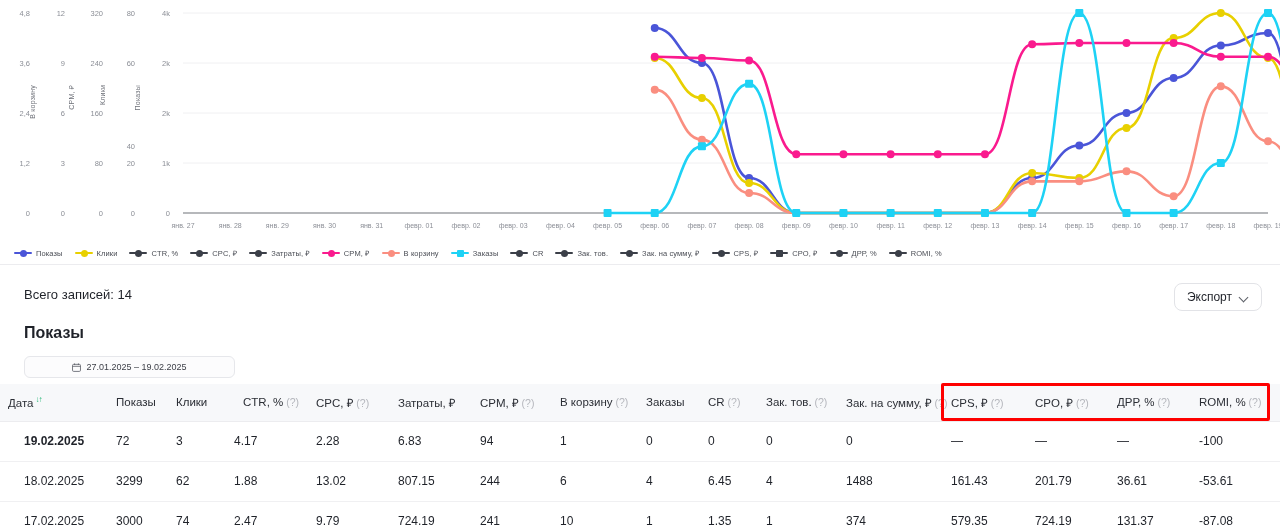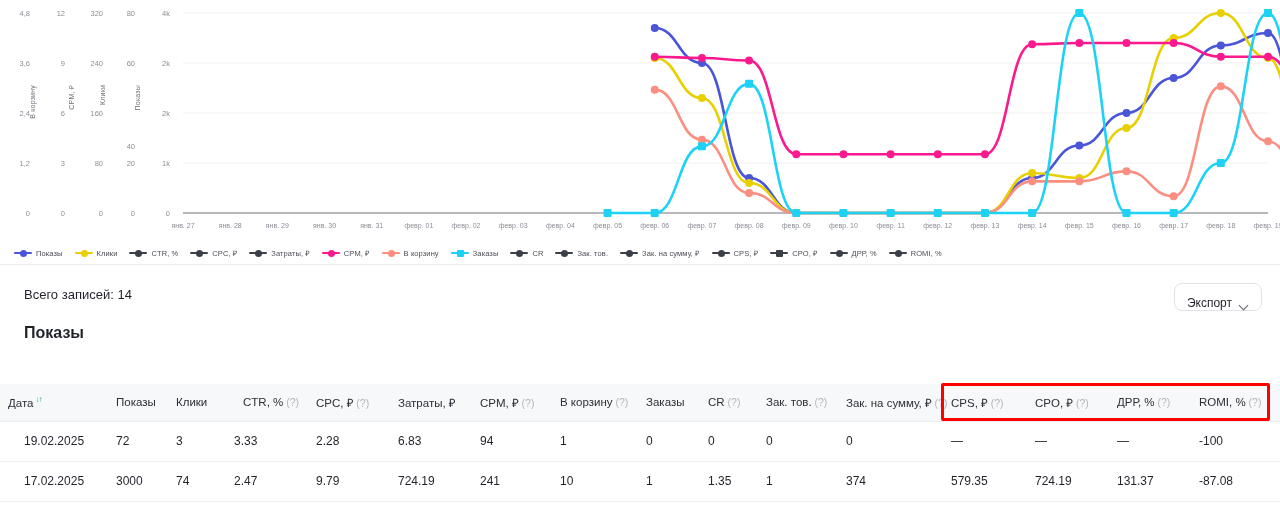--- a/index.html
+++ b/index.html
@@ -50,21 +50,21 @@
   .legend-mark .lm-dot {
     position: absolute; left: 6px; top: 1px; width: 7px; height: 7px; border-radius: 50%;
   }
   .legend-mark.sq .lm-dot { border-radius: 1px; }
   .legend-label { font-size: 7.5px; color: #4a4d55; letter-spacing: .1px; }
   .total-records {
     position: absolute; left: 24px; top: 287px; font-size: 13px; color: #1f2229;
   }
   .export-btn {
     position: absolute; right: 18px; top: 283px;
-    display: flex; align-items: flex-end; gap: 8px;
+    display: flex; align-items: center; gap: 8px;
     height: 28px; padding: 0 12px;
     border: 1px solid #e2e3e7; border-radius: 8px; background: #fff;
     font-size: 12px; color: #1f2229; cursor: pointer;
   }
   .chev { width: 9px; height: 9px; position: relative; display:inline-block; }
   .chev::before {
     content: ""; position: absolute; left: 0px; top: 1px;
     width: 6px; height: 6px; border-right: 1.4px solid #5c5f67; border-bottom: 1.4px solid #5c5f67;
     transform: rotate(45deg);
   }
@@ -387,20 +387,31 @@
 
   <div class="total-records">Всего записей: 14</div>
 
   <div class="export-btn">
     <span>Экспорт</span>
     <span class="chev"></span>
   </div>
 
   <div class="filters-title">Показы</div>
 
+  <div class="daterange">
+    <span class="cal-icon">
+      <svg width="9" height="9" viewBox="0 0 12 12">
+        <rect x="0.7" y="1.8" width="10.6" height="9.4" rx="1.5" fill="none" stroke="#5c5f67" stroke-width="1.1"></rect>
+        <line x1="0.7" y1="4.4" x2="11.3" y2="4.4" stroke="#5c5f67" stroke-width="1.1"></line>
+        <line x1="3.4" y1="0.6" x2="3.4" y2="2.6" stroke="#5c5f67" stroke-width="1.1"></line>
+        <line x1="8.6" y1="0.6" x2="8.6" y2="2.6" stroke="#5c5f67" stroke-width="1.1"></line>
+      </svg>
+    </span>
+    <span>27.01.2025 – 19.02.2025</span>
+  </div>
 
   <div class="table-wrap">
     <table class="datatable">
       <colgroup id="tbl-cols">
           <col style="width: 108px;">
           <col style="width: 60px;">
           <col style="width: 58px;">
           <col style="width: 82px;">
           <col style="width: 82px;">
           <col style="width: 82px;">
@@ -430,36 +441,54 @@
             <th style="padding-left: 8px;"><span>Зак. тов.</span><span class="q"> (?)</span></th>
             <th style="padding-left: 8px;"><span>Зак. на сумму, ₽</span><span class="q"> (?)</span></th>
             <th style="padding-left: 8px;"><span>CPS, ₽</span><span class="q"> (?)</span></th>
             <th style="padding-left: 8px;"><span>CPO, ₽</span><span class="q"> (?)</span></th>
             <th style="padding-left: 8px;"><span>ДРР, %</span><span class="q"> (?)</span></th>
             <th style="padding-left: 8px;"><span>ROMI, %</span><span class="q"> (?)</span></th>
           </tr>
       </thead>
       <tbody id="body-rows">
           <tr>
-            <td style="padding-left: 24px;">19.02.2025</td>
+            <td style="padding-left: 24px; font-weight: bold;">19.02.2025</td>
             <td style="padding-left: 8px;">72</td>
             <td style="padding-left: 8px;">3</td>
-            <td style="padding-left: 8px;">3.33</td>
+            <td style="padding-left: 8px;">4.17</td>
             <td style="padding-left: 8px;">2.28</td>
             <td style="padding-left: 8px;">6.83</td>
             <td style="padding-left: 8px;">94</td>
             <td style="padding-left: 8px;">1</td>
             <td style="padding-left: 8px;">0</td>
             <td style="padding-left: 8px;">0</td>
             <td style="padding-left: 8px;">0</td>
             <td style="padding-left: 8px;">0</td>
             <td style="padding-left: 8px;">—</td>
             <td style="padding-left: 8px;">—</td>
             <td style="padding-left: 8px;">—</td>
             <td style="padding-left: 8px;">-100</td>
+          </tr>
+          <tr>
+            <td style="padding-left: 24px;">18.02.2025</td>
+            <td style="padding-left: 8px;">3299</td>
+            <td style="padding-left: 8px;">62</td>
+            <td style="padding-left: 8px;">1.88</td>
+            <td style="padding-left: 8px;">13.02</td>
+            <td style="padding-left: 8px;">807.15</td>
+            <td style="padding-left: 8px;">244</td>
+            <td style="padding-left: 8px;">6</td>
+            <td style="padding-left: 8px;">4</td>
+            <td style="padding-left: 8px;">6.45</td>
+            <td style="padding-left: 8px;">4</td>
+            <td style="padding-left: 8px;">1488</td>
+            <td style="padding-left: 8px;">161.43</td>
+            <td style="padding-left: 8px;">201.79</td>
+            <td style="padding-left: 8px;">36.61</td>
+            <td style="padding-left: 8px;">-53.61</td>
           </tr>
           <tr>
             <td style="padding-left: 24px;">17.02.2025</td>
             <td style="padding-left: 8px;">3000</td>
             <td style="padding-left: 8px;">74</td>
             <td style="padding-left: 8px;">2.47</td>
             <td style="padding-left: 8px;">9.79</td>
             <td style="padding-left: 8px;">724.19</td>
             <td style="padding-left: 8px;">241</td>
             <td style="padding-left: 8px;">10</td>

